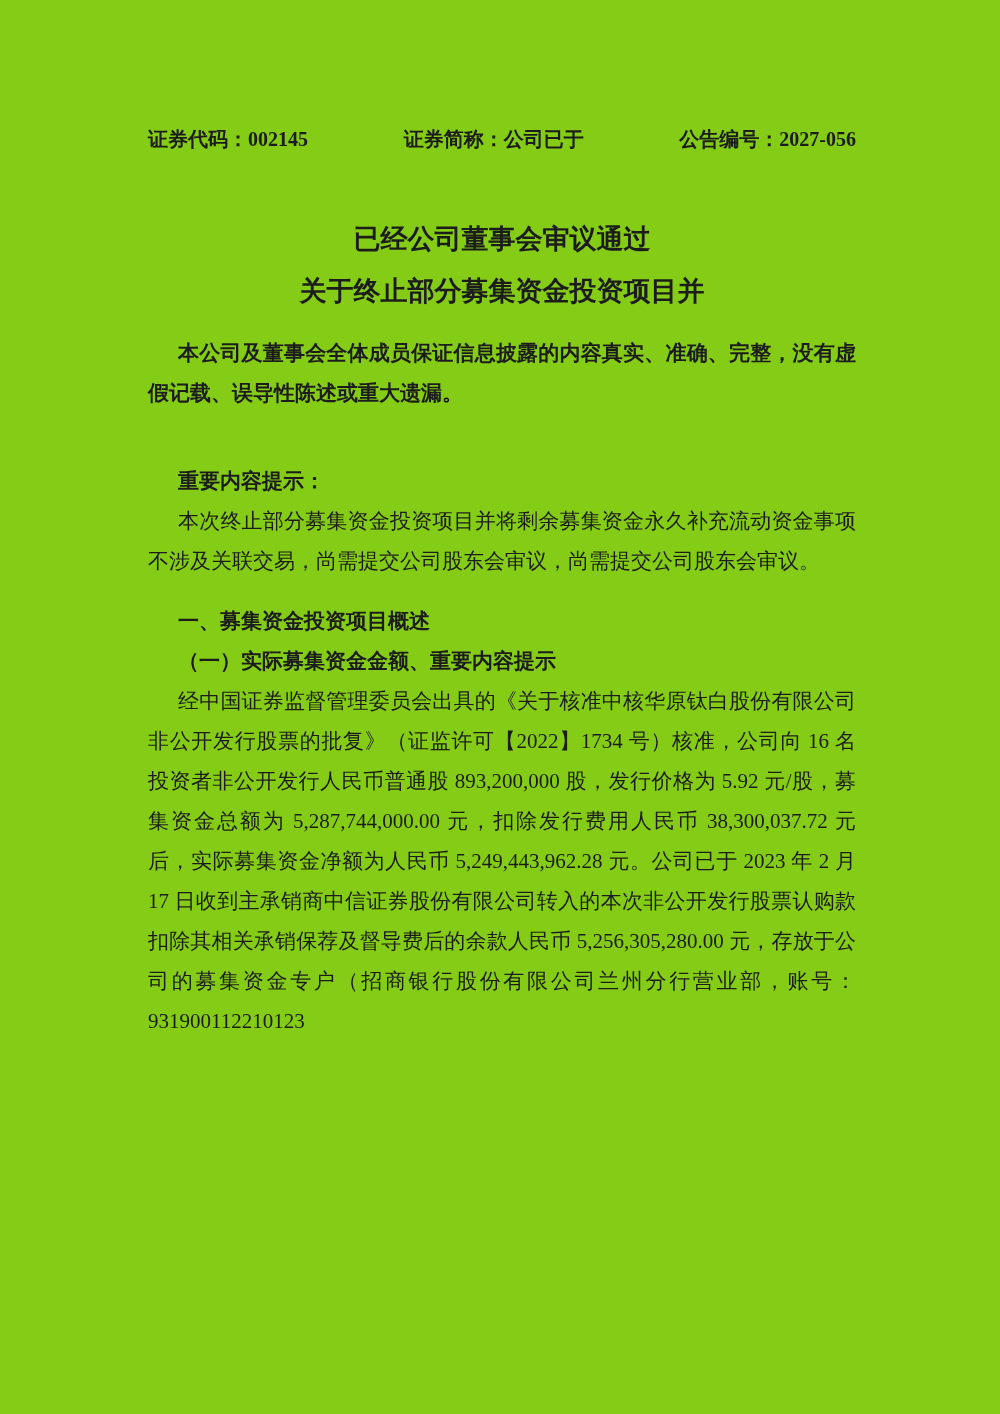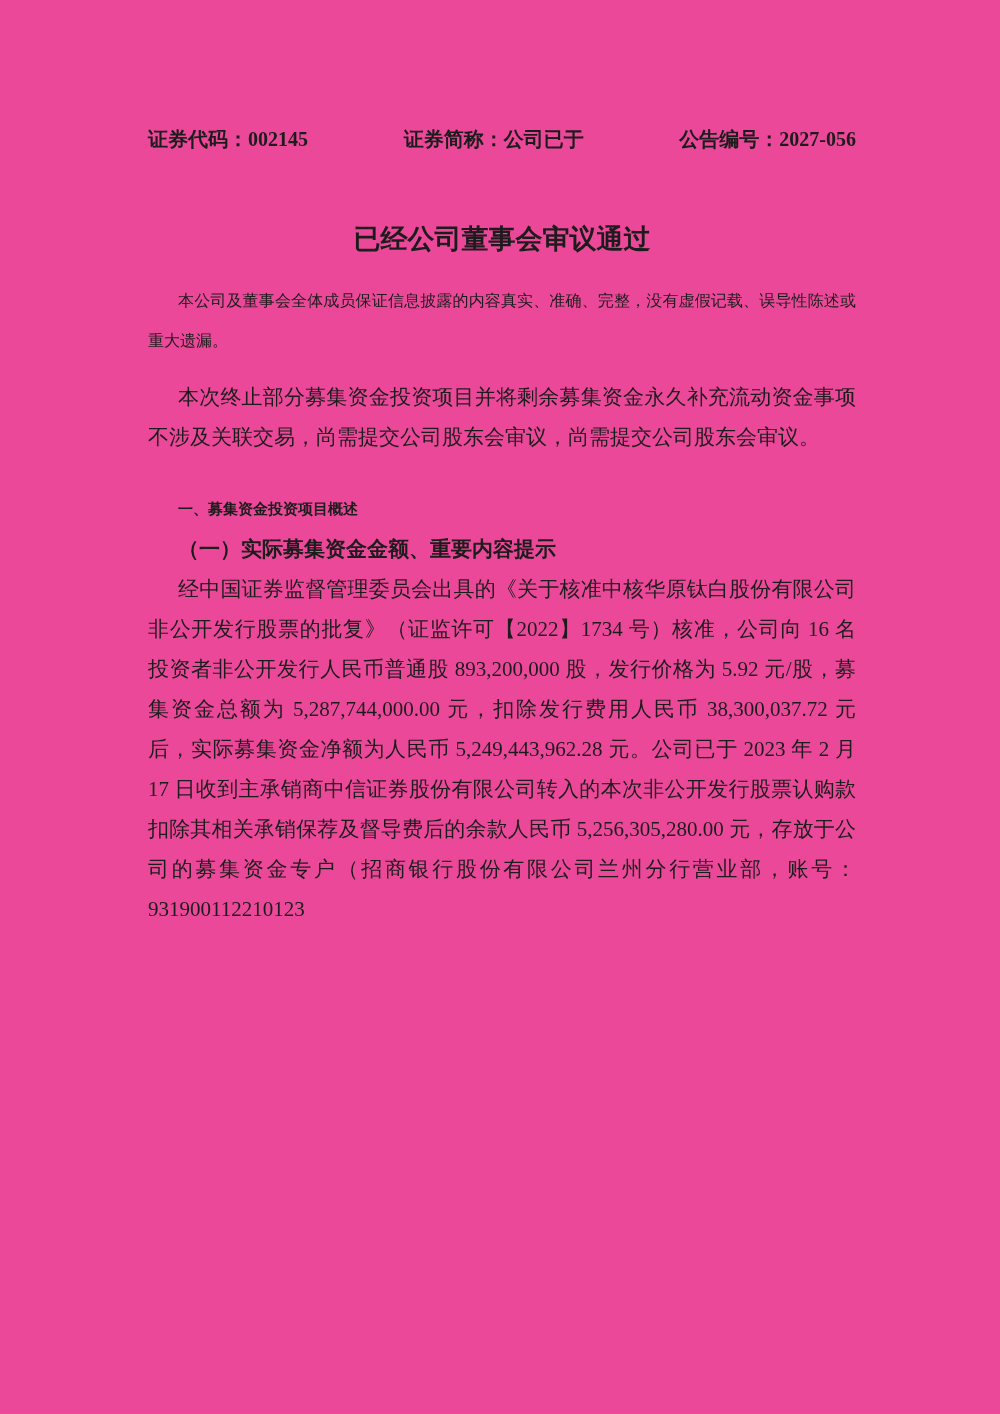--- a/index.html
+++ b/index.html
@@ -4,21 +4,21 @@
 <style>
   html, body {
     margin: 0;
     padding: 0;
     background: #ffffff;
   }
   .page {
     position: relative;
     width: 1000px;
     height: 1414px;
-    background: #ec4899;
+    background: #84cc16;
     color: #1c1c1c;
     font-family: "Liberation Serif", "DejaVu Serif", serif;
     overflow: hidden;
   }
   .content {
     position: absolute;
     left: 148px;
     top: 0;
     width: 708px;
   }
@@ -32,44 +32,44 @@
   }
   .title-block {
     margin-top: 60px;
     text-align: center;
     font-size: 27px;
     font-weight: 700;
     line-height: 52px;
   }
   .declaration {
     margin-top: 16px;
-    font-size: 16px;
-    font-weight: 400;
+    font-size: 21px;
+    font-weight: 700;
     line-height: 40px;
     text-indent: 30px;
     text-align: justify;
   }
   .notice-heading {
     margin-top: 48px;
     font-size: 21px;
     font-weight: 700;
     line-height: 40px;
     text-indent: 30px;
   }
   .body-para {
     margin: 0;
     font-size: 21px;
     font-weight: 400;
     line-height: 40px;
     text-indent: 30px;
     text-align: justify;
   }
   .section-heading {
-    margin-top: 32px;
-    font-size: 15px;
+    margin-top: 20px;
+    font-size: 21px;
     font-weight: 700;
     line-height: 40px;
     text-indent: 30px;
   }
   .section-subheading {
     font-size: 21px;
     font-weight: 700;
     line-height: 40px;
     text-indent: 30px;
   }
@@ -81,24 +81,26 @@
   <div class="content">
 
     <div class="header-row">
       <span>证券代码：002145</span>
       <span>证券简称：公司已于</span>
       <span>公告编号：2027-056</span>
     </div>
 
     <div class="title-block">
       <div>已经公司董事会审议通过</div>
+      <div>关于终止部分募集资金投资项目并</div>
     </div>
 
     <p class="declaration">本公司及董事会全体成员保证信息披露的内容真实、准确、完整，没有虚假记载、误导性陈述或重大遗漏。</p>
 
+    <div class="notice-heading">重要内容提示：</div>
 
     <p class="body-para">本次终止部分募集资金投资项目并将剩余募集资金永久补充流动资金事项不涉及关联交易，尚需提交公司股东会审议，尚需提交公司股东会审议。</p>
 
     <div class="section-heading">一、募集资金投资项目概述</div>
     <div class="section-subheading">（一）实际募集资金金额、重要内容提示</div>
 
     <p class="body-para">经中国证券监督管理委员会出具的《关于核准中核华原钛白股份有限公司非公开发行股票的批复》（证监许可【2022】1734 号）核准，公司向 16 名投资者非公开发行人民币普通股 893,200,000 股，发行价格为 5.92 元/股，募集资金总额为 5,287,744,000.00 元，扣除发行费用人民币 38,300,037.72 元后，实际募集资金净额为人民币 5,249,443,962.28 元。公司已于 2023 年 2 月 17 日收到主承销商中信证券股份有限公司转入的本次非公开发行股票认购款扣除其相关承销保荐及督导费后的余款人民币 5,256,305,280.00 元，存放于公司的募集资金专户（招商银行股份有限公司兰州分行营业部，账号：931900112210123</p>
 
   </div>
 </div>

